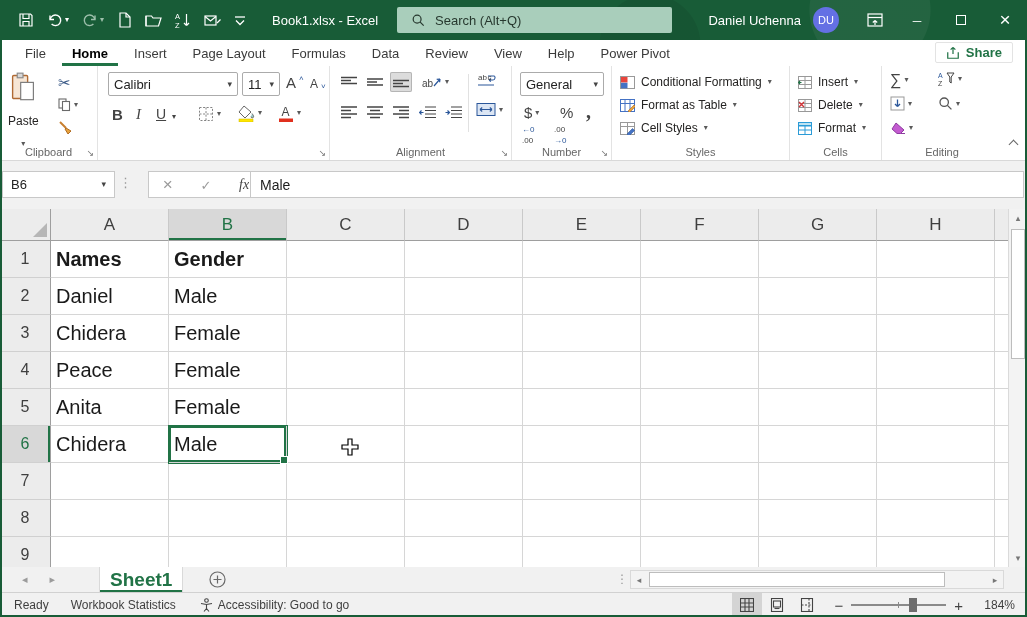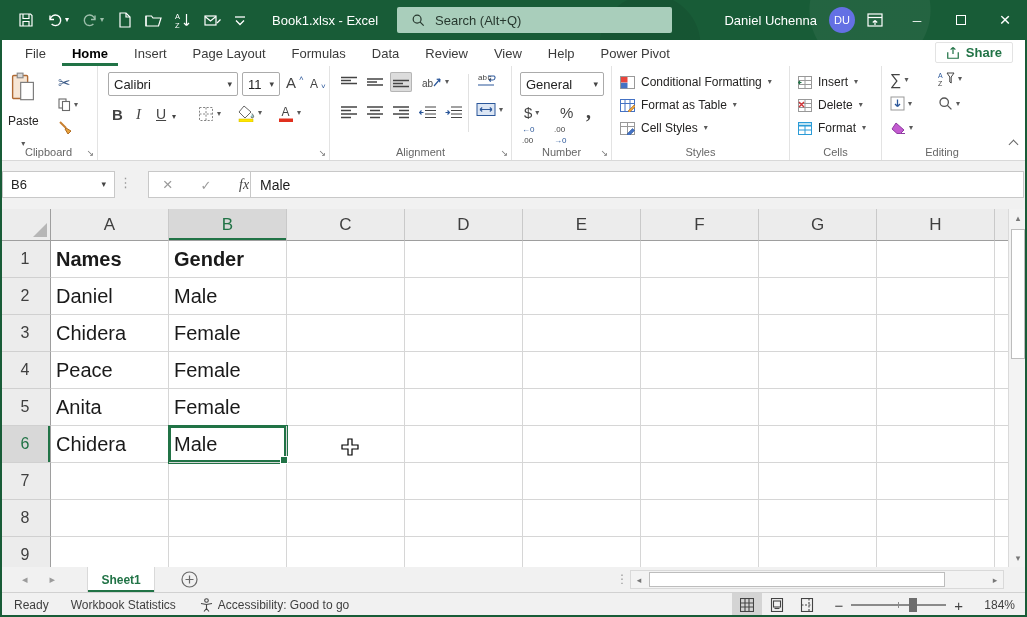--- a/index.html
+++ b/index.html
@@ -23,21 +23,21 @@
     display:flex;align-items:center;color:#fff;}
   .qat{display:flex;align-items:center;gap:13px;padding-left:18px;}
   .qat .ic{color:#fff;display:flex;align-items:center;gap:2px;}
   .qat .ic.dim{color:#9dbfab;}
   .wtitle{font-size:13px;color:#fff;margin-left:26px;white-space:nowrap;}
   .searchpill{position:absolute;left:397px;top:7px;width:275px;height:26px;background:var(--pill);
     border-radius:2px;display:flex;align-items:center;gap:10px;padding-left:14px;color:#27382e;font-size:13px;}
   .tb-right{position:absolute;right:0;top:0;height:40px;display:flex;align-items:center;}
   .uname{font-size:13px;margin-right:12px;}
   .avatar{width:26px;height:26px;border-radius:50%;background:var(--avatar);color:#fff;font-size:11px;
-    display:flex;align-items:center;justify-content:center;margin-right:0;}
+    display:flex;align-items:center;justify-content:center;margin-right:16px;}
   .winbtn{width:44px;height:40px;display:flex;align-items:center;justify-content:center;color:#fff;}
   .winbtn.small-ic{width:40px;}
   .glyph-min::before{content:"─";font-size:12px;}
   .glyph-max{width:10px;height:10px;border:1px solid #fff;}
   .glyph-close::before{content:"×";font-size:19px;font-weight:300;}
 
   
   .tabsrow{position:absolute;left:0;top:40px;width:1027px;height:26px;background:#fff;display:flex;align-items:stretch;padding-left:12px;}
   .rtab{font-size:13px;color:#3b3b3b;padding:0 10px;margin:0 3px;display:flex;align-items:center;}
   .rtab.active{color:#000;font-weight:bold;box-shadow:inset 0 -3px 0 var(--accent);}
@@ -99,22 +99,22 @@
   .vthumb{position:absolute;left:2px;top:20px;width:14px;height:130px;background:#fff;border:1px solid #BDBDBD;}
   .arr{position:absolute;left:0;width:18px;text-align:center;color:#777;font-size:9px;}
   .arr.up{top:4px;}  .arr.up::before{content:"▴";}
   .arr.dn{bottom:4px;} .arr.dn::before{content:"▾";}
 
   
   .sheetbar{position:absolute;left:0;top:567px;width:1027px;height:25px;background:#F1F1F1;display:flex;align-items:center;}
   .navarr{color:#9B9B9B;font-size:11px;margin-left:22px;}
   .navarr.l::before{content:"◂";}
   .navarr.r{margin-left:22px;} .navarr.r::before{content:"▸";}
-  .sheettab{margin-left:32px;height:25px;min-width:68px;background:#fff;border-left:1px solid #D9D9D9;border-right:1px solid #D9D9D9;
-    display:flex;align-items:center;justify-content:center;font-size:12px;font-weight:bold;color:var(--accent);
+  .sheettab{margin-left:44px;height:25px;min-width:68px;background:#fff;border-left:1px solid #D9D9D9;border-right:1px solid #D9D9D9;
+    display:flex;align-items:center;justify-content:center;font-size:19px;font-weight:bold;color:var(--accent);
     box-shadow:inset 0 -2px 0 var(--accent);padding:0 10px;}
   .addsheet{margin-left:26px;color:#6a6a6a;}
   .hdots{position:absolute;left:616px;top:5px;color:#999;font-size:12px;}
   .hdots::before{content:"⋮";}
   .hscroll{position:absolute;left:630px;top:3px;width:374px;height:19px;background:#F3F3F3;border:1px solid #D9D9D9;display:flex;align-items:center;}
   .hsarr{width:16px;text-align:center;color:#777;font-size:9px;}
   .hsarr.l::before{content:"◂";} .hsarr.r::before{content:"▸";}
   .hthumb{height:15px;width:296px;background:#fff;border:1px solid #BDBDBD;margin-left:2px;}
   .hspacer{flex:1;}
 

